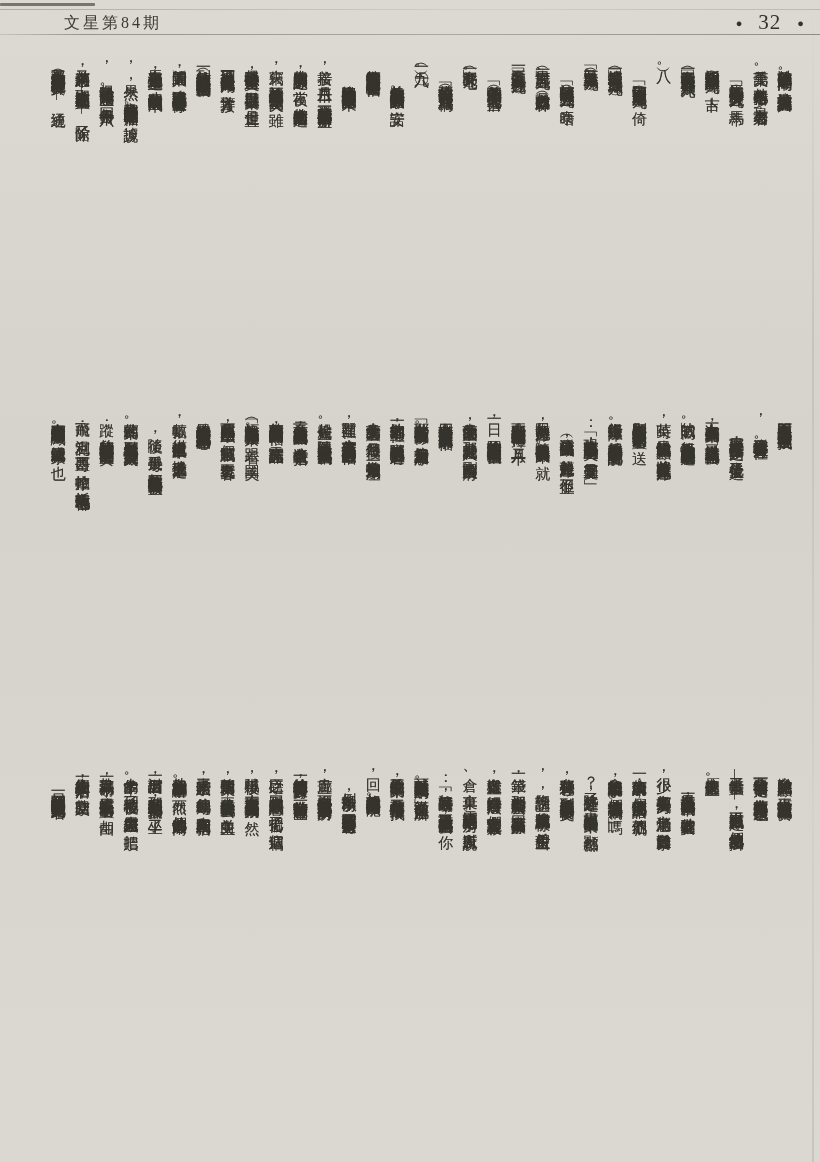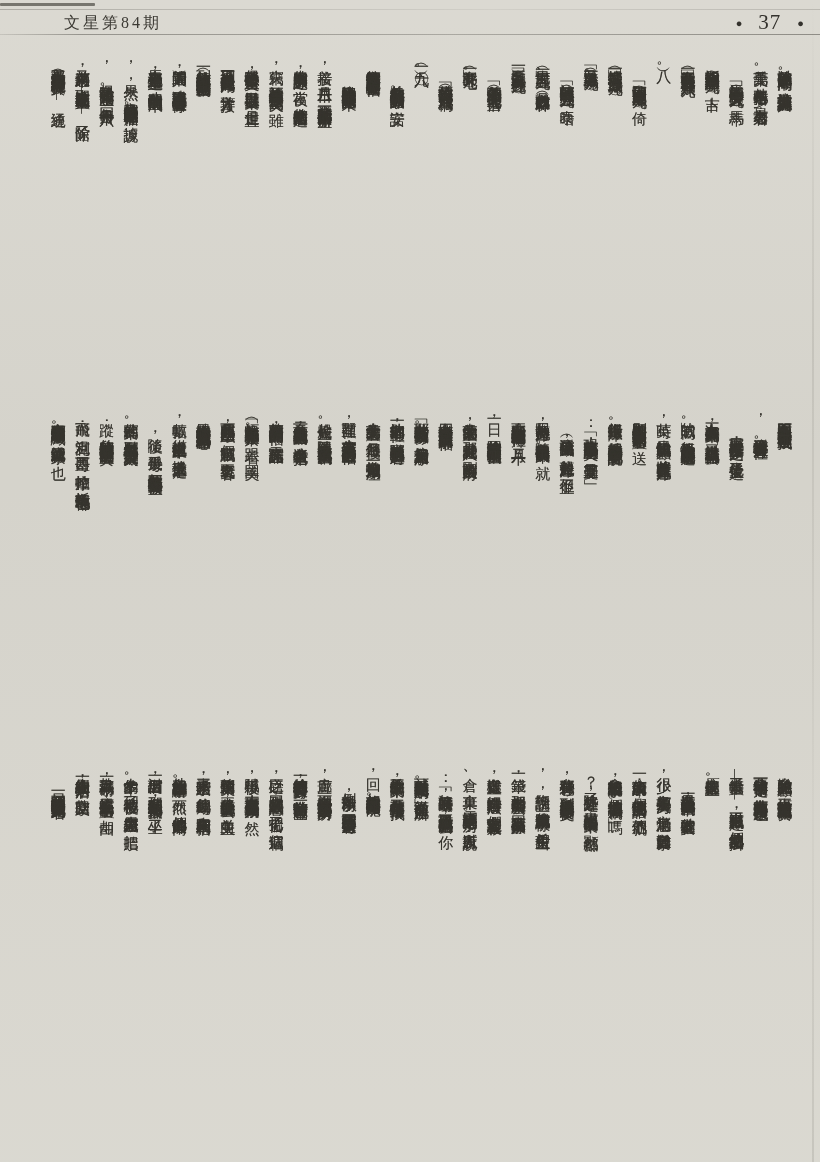--- a/index.html
+++ b/index.html
@@ -61,21 +61,21 @@
 
 <div class="paper"></div>
 <div class="scan-edge-top"></div>
 <div class="scan-line-top"></div>
 <div class="right-crease"></div>
 
 <div>
   <div class="magazine-title">文星第84期</div>
   <div class="page-num-wrap">
     <span class="bullet">●</span>
-    <span class="page-num">37</span>
+    <span class="page-num">32</span>
     <span class="bullet">●</span>
   </div>
   <div class="header-rule"></div>
 </div>
 
 <div id="section-1" class="section">
     <div class="tcol">以後的作品而達到了高潮。這批畫據估計總共值四</div>
     <div class="tcol">千萬美元。其中包括名作不少，最有名者如：</div>
     <div class="tcol">　馬蒂斯的「窗畔少女」（一九〇五）、「馬蒂</div>
     <div class="tcol">斯小姐與達利加列爾小姐」（一九〇二）、「吉卜</div>

